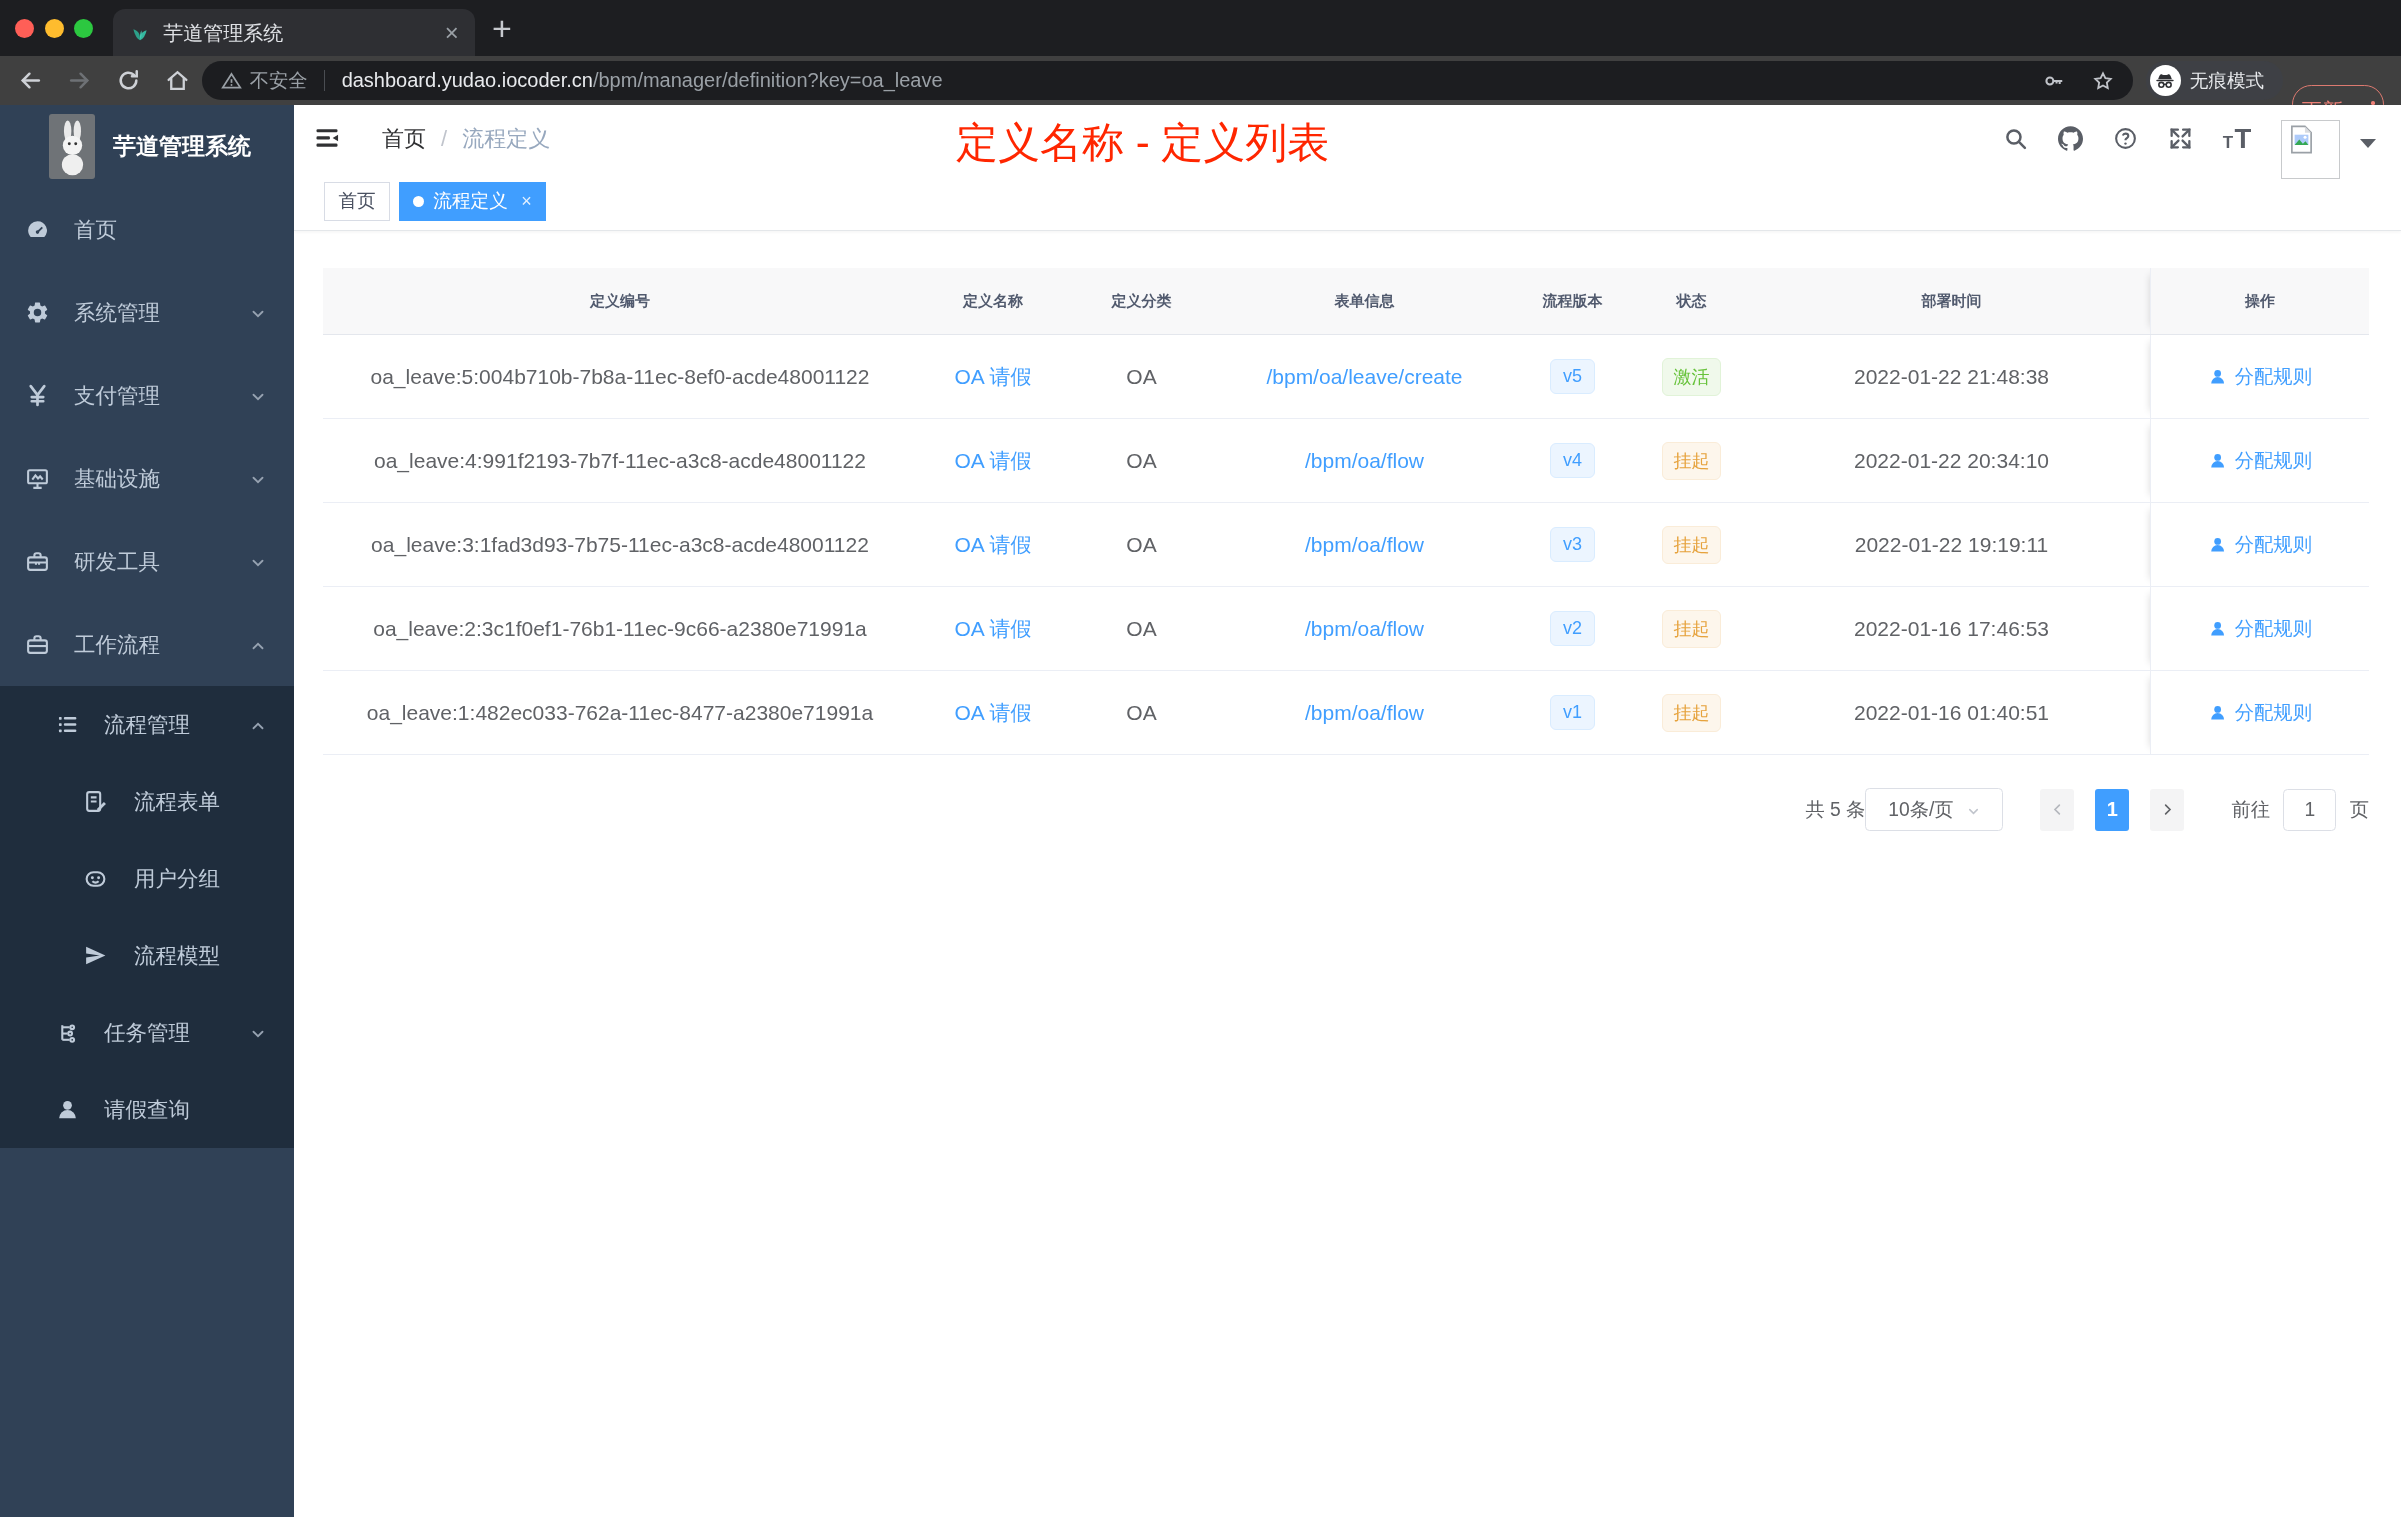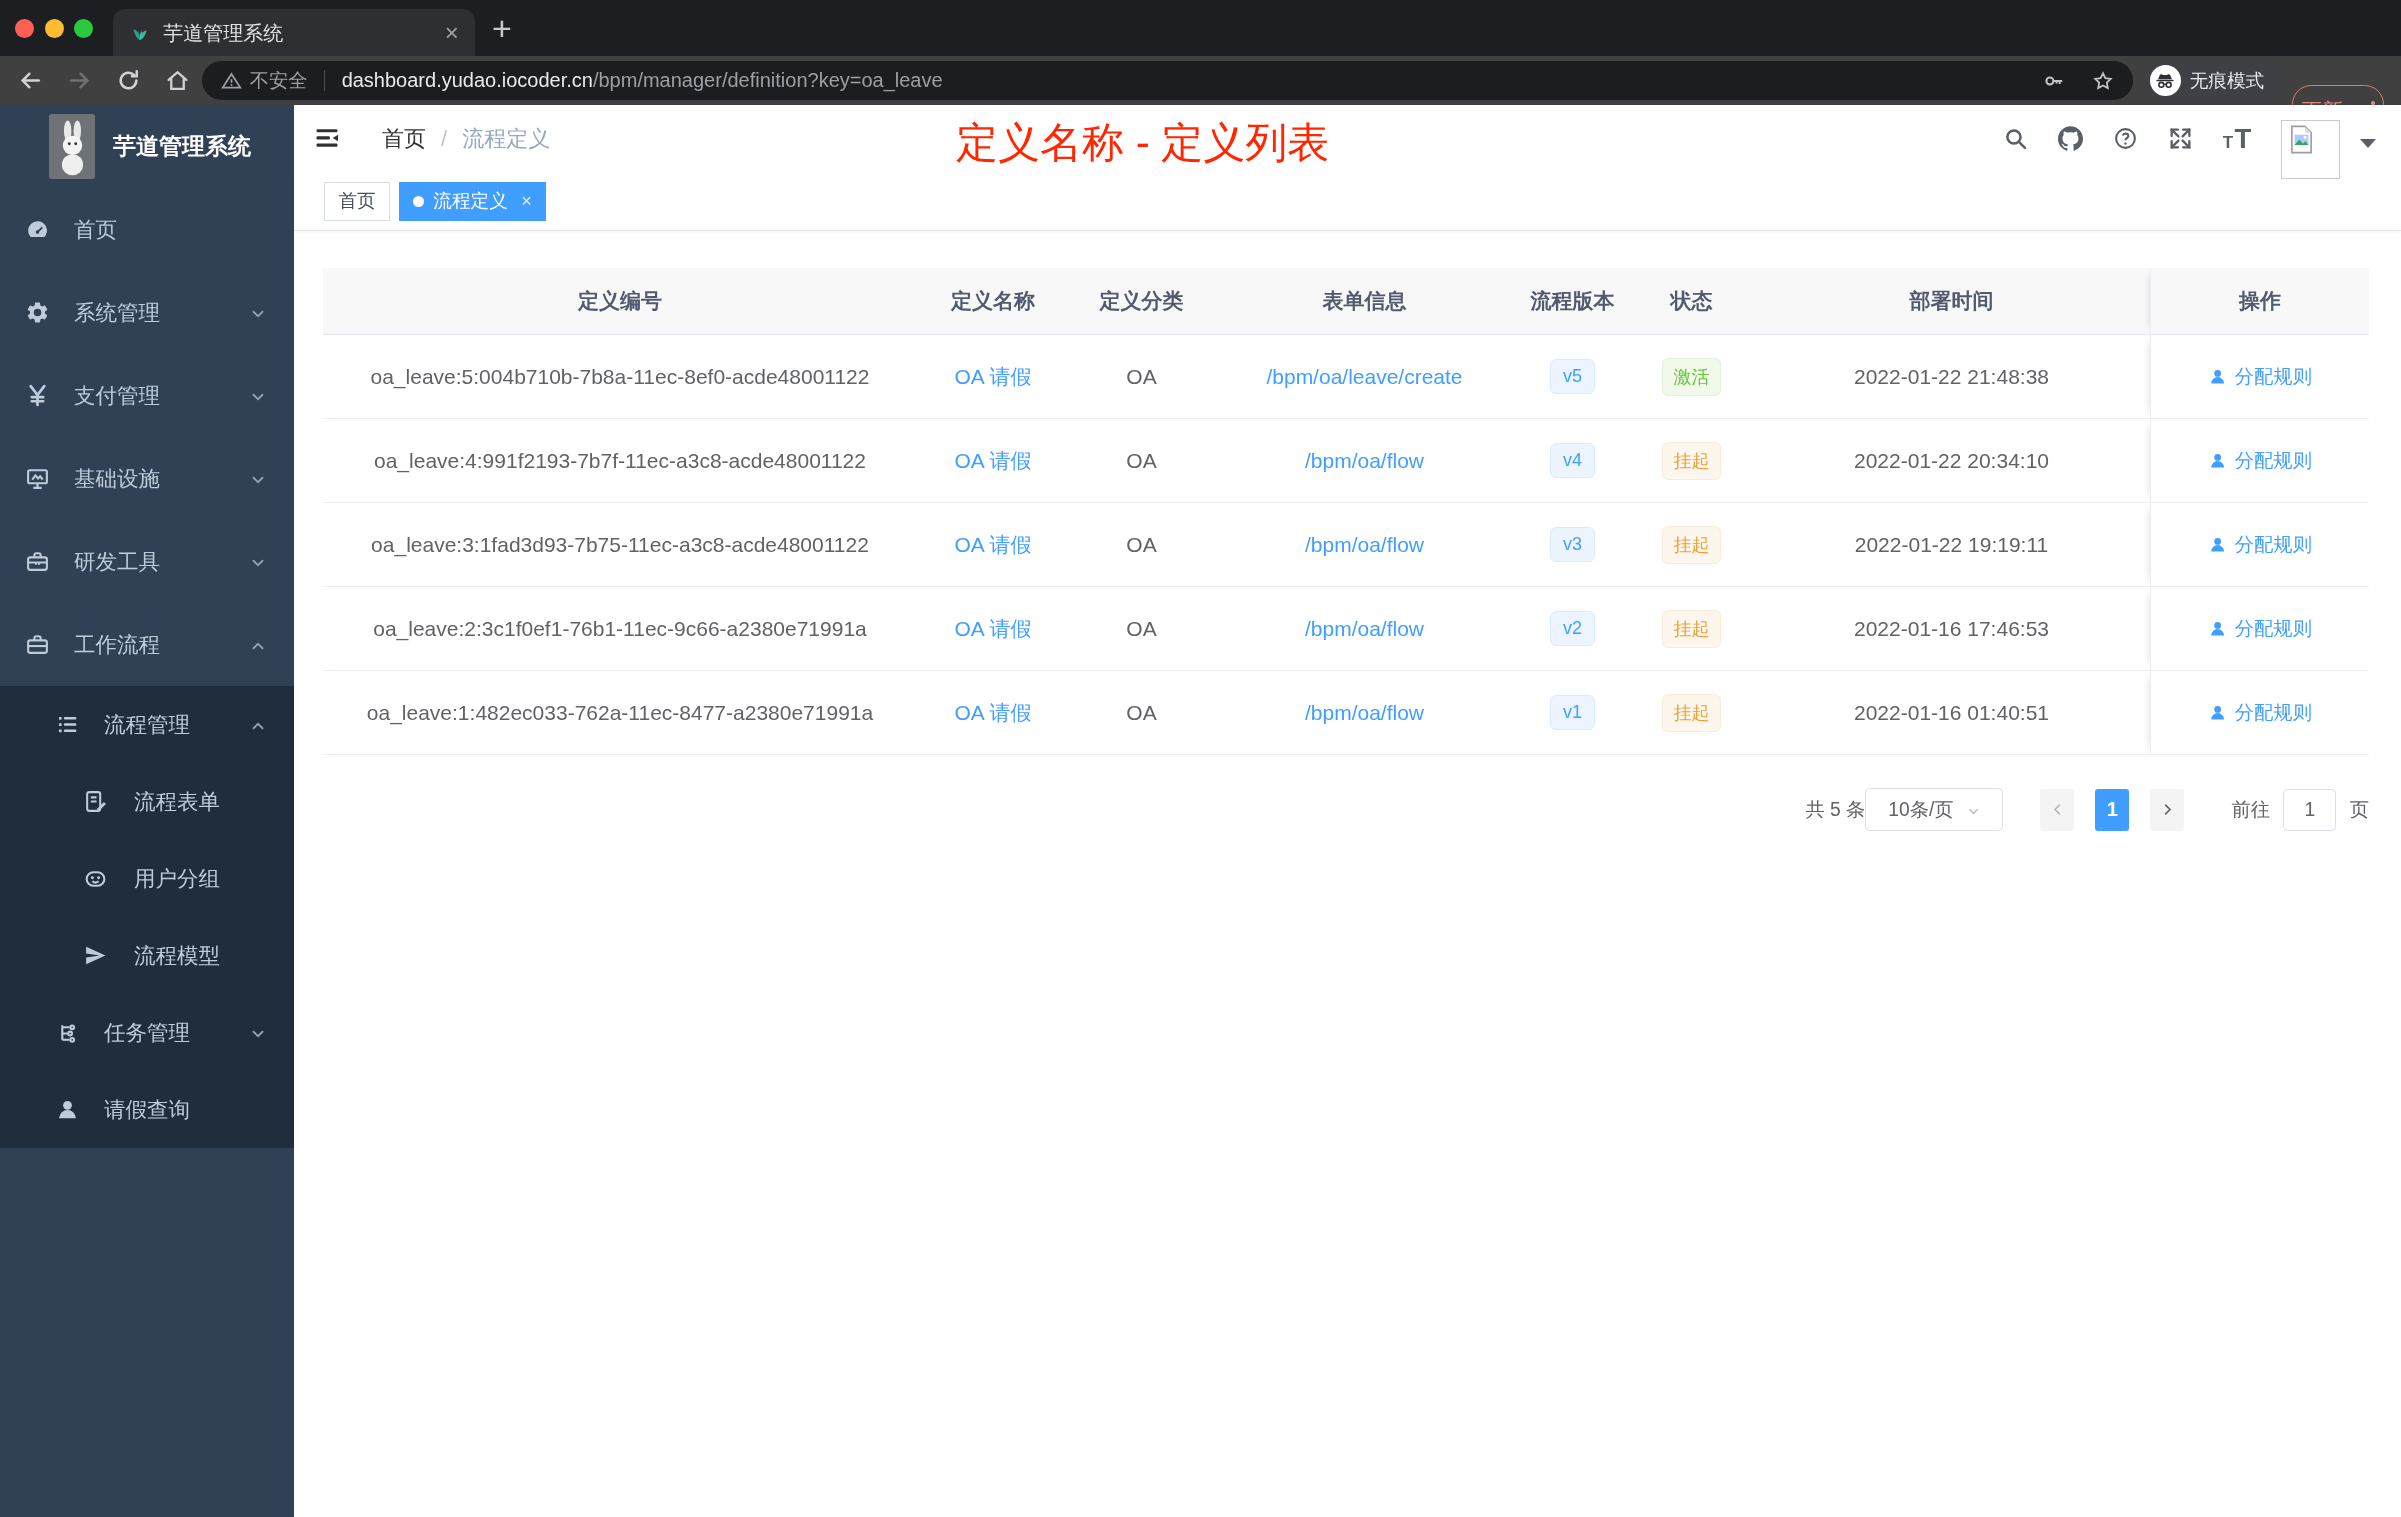--- a/index.html
+++ b/index.html
@@ -80,21 +80,21 @@
               border-bottom: 0.7px solid #e4e7ea; box-shadow: 0 1.5px 3px rgba(0,0,0,.04); flex-shrink: 0; background: #fff; }
   .tag { height: 39px; border: 0.7px solid #d8dce5; background: #fff; color: #495060; font-size: 18.6px;
          display: flex; align-items: center; padding: 0 13.4px; gap: 9px; cursor: pointer; }
   .tag.active { background: #409eff; border-color: #409eff; color: #fff; }
   .tag .dot { width: 11px; height: 11px; border-radius: 50%; background: #fff; }
   .tag .tclose { font-size: 18px; margin-left: 4.5px; opacity: .85; }
 
   .content { flex: 1; padding: 37px 0 0 29px; }
   .table { width: 2046px; }
   .thead { display: flex; height: 67px; background: #f8f8f9; border-bottom: 0.7px solid #e4e7ed; }
-  .th { display: flex; align-items: center; justify-content: center; color: #515a6e; font-weight: bold; font-size: 21px; }
+  .th { display: flex; align-items: center; justify-content: center; color: #515a6e; font-weight: bold; font-size: 15px; }
   .tr { display: flex; height: 84px; border-bottom: 0.7px solid #ebeef5; background: #fff; }
   .td { display: flex; align-items: center; justify-content: center; color: #606266; font-size: 21px; }
   .c1{width:594px;} .c2{width:152px;} .c3{width:145px;} .c4{width:301px;} .c5{width:115px;} .c6{width:123px;} .c7{width:397px;}
   .c8{width:219px; border-left:0.7px solid #ebeef5; box-shadow:-7.4px 0 7.4px -7.4px rgba(0,0,0,.15);}
   .link { color: #409eff; text-decoration: none; cursor: pointer; }
   .vbadge { background: #ecf5ff; border: 0.7px solid #d9ecff; color: #409eff; border-radius: 6px; padding: 6px 12px; font-size: 18px; }
   .sbadge { border-radius: 6px; padding: 6px 10.4px; font-size: 18px; font-family: Liberation Serif, serif; }
   .sbadge.success { background: #f0f9eb; border: 0.7px solid #e1f3d8; color: #67c23a; }
   .sbadge.warning { background: #fdf6ec; border: 0.7px solid #faecd8; color: #e6a23c; }
   .action { color: #409eff; display: flex; align-items: center; gap: 7.4px; font-size: 19.3px; cursor: pointer; text-decoration: none; }

